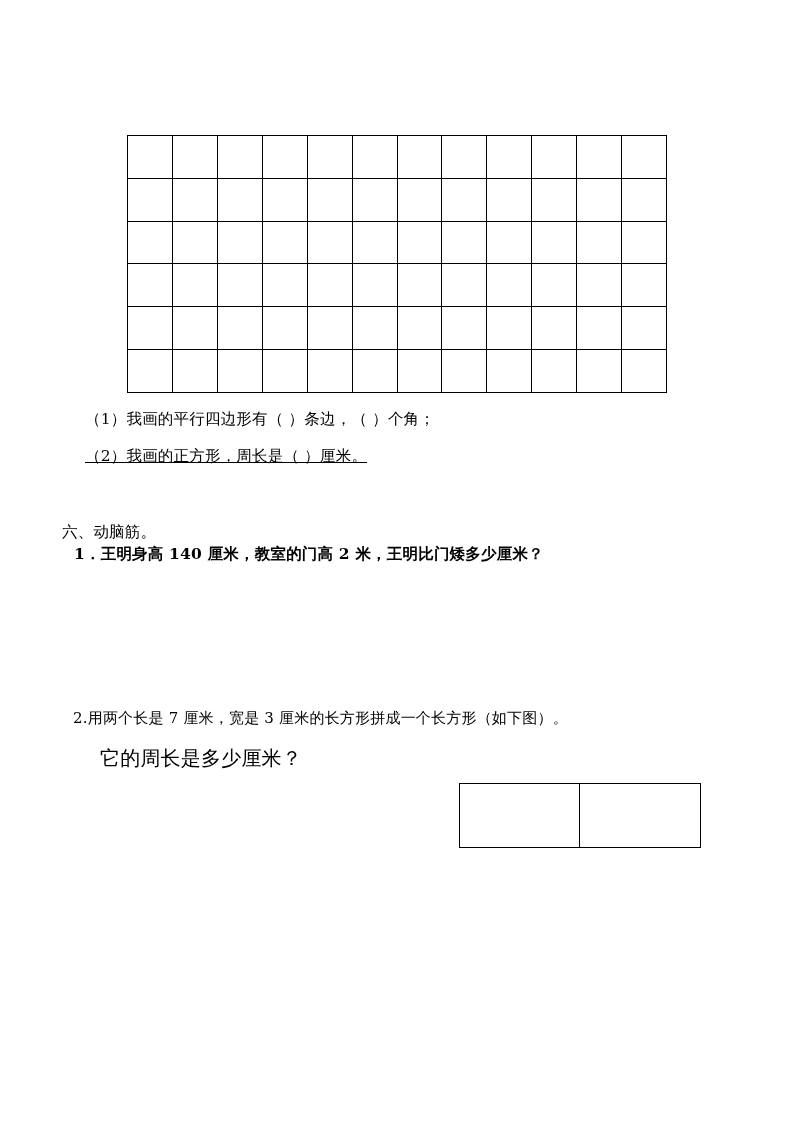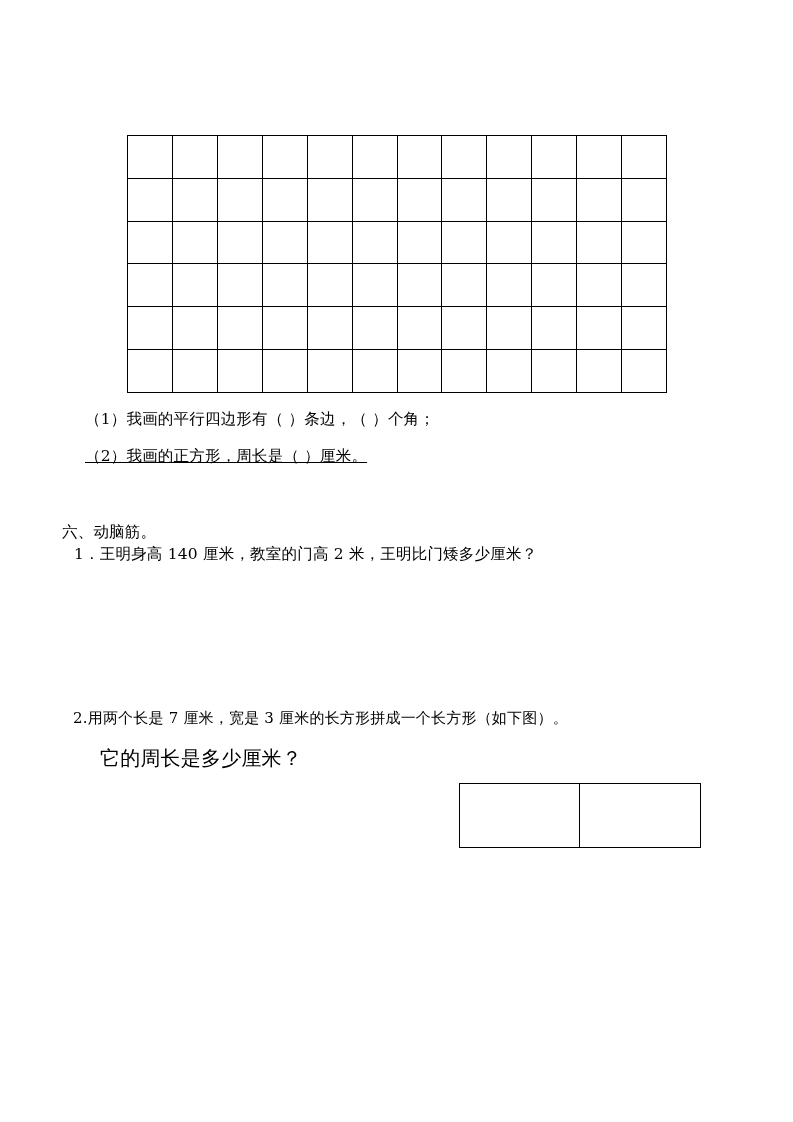--- a/index.html
+++ b/index.html
@@ -46,21 +46,21 @@
   .line {
     position: absolute;
     white-space: nowrap;
     font-size: 15.5px;
     line-height: 1.2;
     letter-spacing: 0.2px;
   }
   .sub-q1 { left: 85px;  top: 410px; }
   .sub-q2 { left: 85px;  top: 447px; text-decoration: underline; }
   .section-heading { left: 62px; top: 500px; margin-top: 23px; }
-  .prob1 { left: 74px; top: 545px; }
+  .prob1 { left: 74px; top: 545px; font-weight: bold; }
   .prob2-l1 { left: 73px; top: 709px; font-size: 15px; }
   .prob2-l2 { left: 100px; top: 746px; font-size: 20px; }
 
   
   .rect-figure {
     position: absolute;
     left: 459px;
     top: 783px;
     width: 242px;
     height: 65px;

